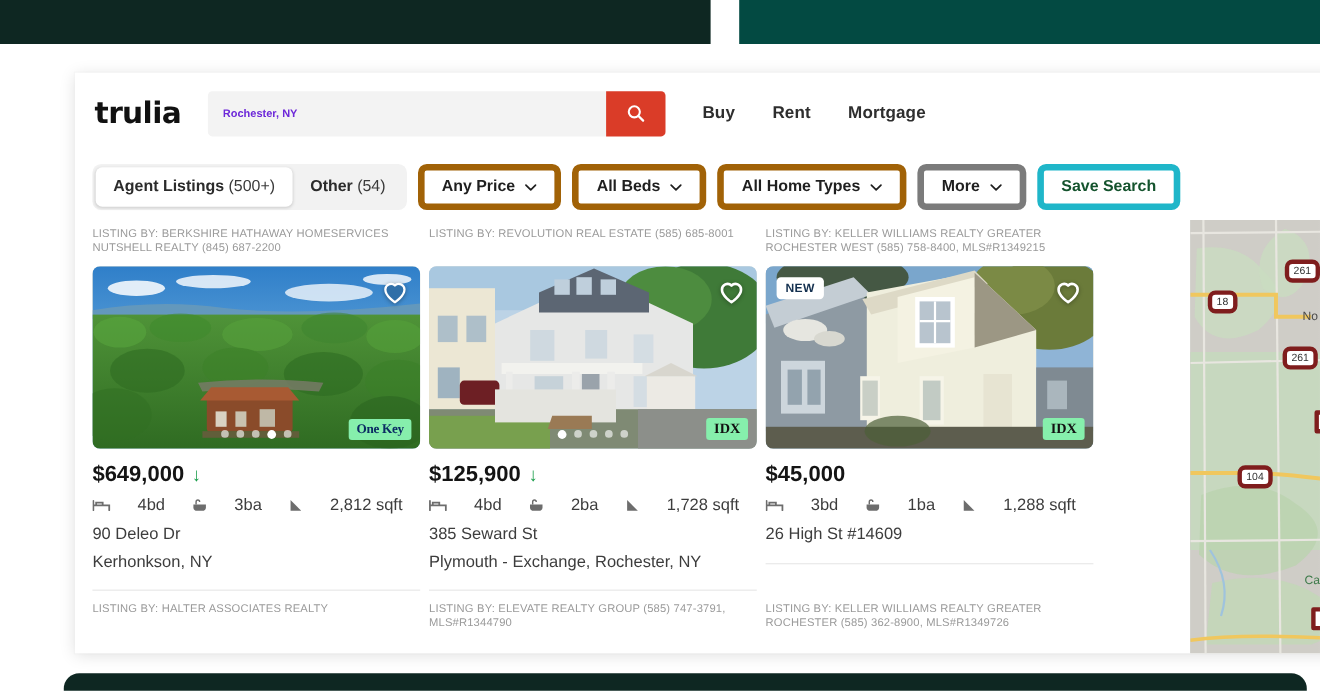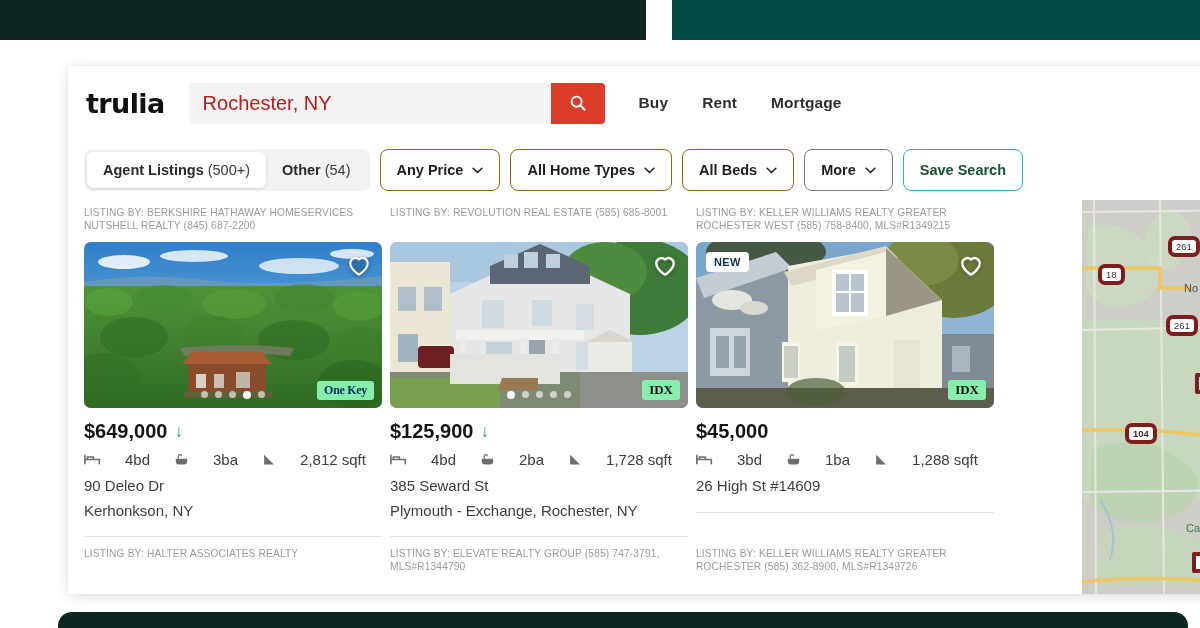--- a/index.html
+++ b/index.html
@@ -37,22 +37,23 @@
   .header { display:flex; align-items:center; height:74px; padding:0 0 0 18px; }
   .logo {
     font-family:"DejaVu Sans", sans-serif;
     font-size:27px; font-weight:700; letter-spacing:-0.6px;
     color:#111; margin-right:24px; user-select:none;
   }
   .searchwrap { display:flex; align-items:center; }
   .searchbox {
     width:362px; height:41px; background:#f3f3f3;
     border:none; outline:none; border-radius:4px 0 0 4px;
-    padding:0 14px; font-size:20px; color:#b91c1c;
+    padding:0 14px; font-size:10px; color:#6d28d9;
     font-family:"Liberation Sans", sans-serif;
+    font-weight:bold;
   }
   .searchbox::placeholder { color:#6a6a6a; }
   .searchbtn {
     width:54px; height:41px; background:#da3c28; border:none;
     border-radius:0 4px 4px 0; display:flex; align-items:center;
     justify-content:center; cursor:pointer;
   }
   .navlinks { display:flex; align-items:center; margin-left:34px; gap:34px; }
   .navlink {
     font-size:15.5px; font-weight:700; color:#2e2e2e; cursor:pointer;
@@ -71,21 +72,21 @@
     height:36px; padding:0 16px; display:flex; align-items:center;
     border-radius:6px; font-size:14.5px; color:#2b2b2b; cursor:pointer;
     white-space:nowrap;
   }
   .seg.active { background:#ffffff; box-shadow:0 1px 3px rgba(0,0,0,.16); }
   .seg b { font-weight:700; }
   .seg span.count { font-weight:400; color:#3a3a3a; margin-left:4px; }
 
   .pill {
     height:42px; padding:0 16px; display:flex; align-items:center; gap:9px;
-    border:1px solid #a16207; border-radius:8px; background:#fff;
+    border:6px solid #a16207; border-radius:8px; background:#fff;
     font-size:14.5px; font-weight:700; color:#1f1f1f; cursor:pointer;
     white-space:nowrap;
   }
   .pill.strong { border-color:#7b7b7b; }
   .pill.save { border-color:#1fb6c9; color:#14532d; }
   .chev { width:11px; height:7px; display:inline-block; }
 
   
   .content { position:relative; height:394px; }
   .results {
@@ -207,28 +208,28 @@
       </div>
 
       <div class="pill">
         <span>Any Price</span>
         <svg class="chev" viewBox="0 0 12 8">
           <path d="M1 1.4 L6 6.3 L11 1.4" fill="none" stroke="#1f1f1f" stroke-width="1.8" stroke-linecap="round" stroke-linejoin="round"></path>
         </svg>
       </div>
 
       <div class="pill">
-        <span>All Home Types</span>
+        <span>All Beds</span>
         <svg class="chev" viewBox="0 0 12 8">
           <path d="M1 1.4 L6 6.3 L11 1.4" fill="none" stroke="#1f1f1f" stroke-width="1.8" stroke-linecap="round" stroke-linejoin="round"></path>
         </svg>
       </div>
 
       <div class="pill">
-        <span>All Beds</span>
+        <span>All Home Types</span>
         <svg class="chev" viewBox="0 0 12 8">
           <path d="M1 1.4 L6 6.3 L11 1.4" fill="none" stroke="#1f1f1f" stroke-width="1.8" stroke-linecap="round" stroke-linejoin="round"></path>
         </svg>
       </div>
 
       <div class="pill strong">
         <span>More</span>
         <svg class="chev" viewBox="0 0 12 8">
           <path d="M1 1.4 L6 6.3 L11 1.4" fill="none" stroke="#1f1f1f" stroke-width="1.8" stroke-linecap="round" stroke-linejoin="round"></path>
         </svg>
@@ -526,21 +527,21 @@
           <path d="M0 68 H78 V88 H110" fill="none" stroke="#f0c75e" stroke-width="3.6"></path>
           <path d="M0 425 M0 230 H52 q40 0 130 14" fill="none" stroke="#f0c75e" stroke-width="3.6"></path>
           <path d="M0 382 q60 -8 182 2" fill="none" stroke="#f0c75e" stroke-width="3.2"></path>
           <path d="M18 300 q20 30 10 60" fill="none" stroke="#9fc3dd" stroke-width="2"></path>
         </svg>
 
         <div class="shield" style="left:86px; top:36px;">261</div>
         <div class="shield" style="left:16px; top:64px;">18</div>
         <div class="shield" style="left:84px; top:115px;">261</div>
         <div class="shield sq" style="left:113px; top:173px;">251</div>
-        <div class="shield" style="left:43px; top:223px;font-weight:bold;">104</div>
+        <div class="shield" style="left:43px; top:223px;">104</div>
         <div class="shield sq" style="left:110px; top:352px;">111</div>
 
         <div class="maplabel" style="left:102px; top:82px;">No</div>
         <div class="maplabel green" style="left:104px; top:322px;">Ca</div>
 
         <div class="mapfade"></div>
       </div>
 
     </div>
   </div>

